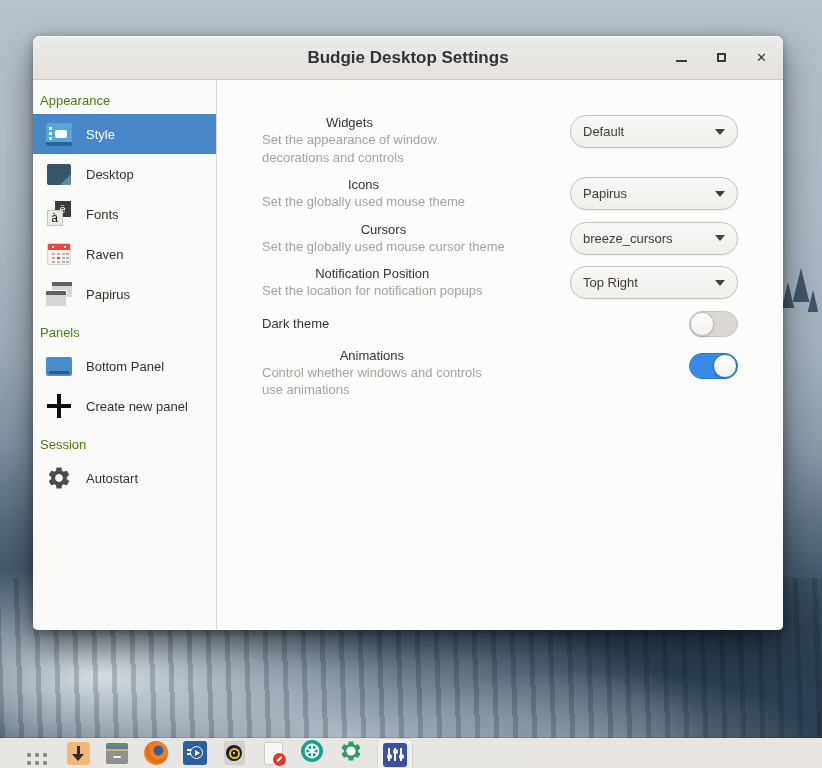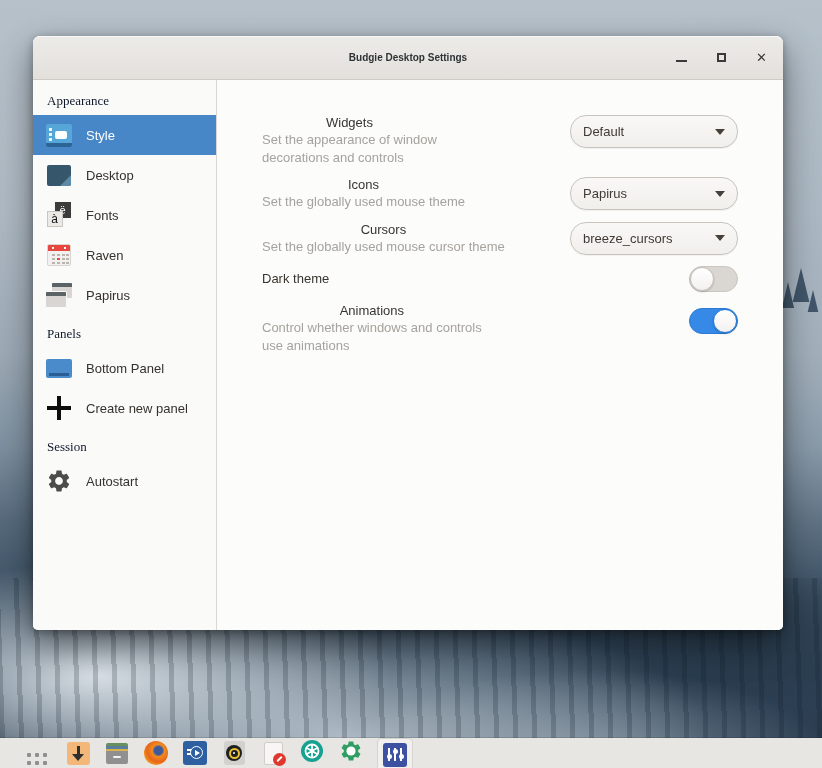--- a/index.html
+++ b/index.html
@@ -33,32 +33,32 @@
     box-shadow:0 14px 34px rgba(0,0,0,0.45), 0 2px 8px rgba(0,0,0,0.30);
     display:flex; flex-direction:column;
   }
   .titlebar {
     height:44px; flex:none; position:relative;
     background:linear-gradient(#edebe8,#e3e0dc);
     border-bottom:1px solid #cfcac4; border-radius:7px 7px 0 0;
     box-shadow:inset 0 1px 0 rgba(255,255,255,0.65);
     display:flex; align-items:center; justify-content:center;
   }
-  .title { font-size:10px; font-weight:bold; color:#2e3436; }
+  .title { font-size:17px; font-weight:bold; color:#2e3436; }
   .win-controls { position:absolute; right:14px; top:0; height:100%; display:flex; align-items:center; gap:25px; }
   .wbtn { width:15px; height:15px; display:flex; align-items:center; justify-content:center; cursor:default; }
   .glyph-min { width:11px; height:2px; background:#3a3a3a; margin-top:7px; }
   .glyph-max { width:9px; height:9px; border:2px solid #3a3a3a; }
   .glyph-close { font-size:13px; font-weight:bold; color:#3a3a3a; line-height:1; }
 
   .win-body { flex:1; display:flex; min-height:0; border-radius:0 0 5px 5px; overflow:hidden; }
 
   
   .sidebar { width:184px; flex:none; background:#fafaf9; border-right:1px solid #dad6d1; padding-top:2px; }
-  .side-header { padding:11px 14px 6px; font-size:13px; color:#0f172a;font-family:Liberation Serif, serif; }
+  .side-header { padding:11px 7px 6px; font-size:13px; color:#4d7c0f; }
   .side-item { height:40px; display:flex; align-items:center; padding-left:12px; gap:14px; font-size:13px; color:#35312c; cursor:default; }
   .side-item.selected { background:#4787c7; color:#ffffff; }
   .icbox { width:27px; height:27px; flex:none; display:flex; align-items:center; justify-content:center; position:relative; }
 
   
   .ic-style { width:26px; height:23px; background:#56a6d7; border-radius:2px; position:relative; }
   .ic-style .dots { position:absolute; left:3px; top:4px; width:3px; height:14px;
     background:repeating-linear-gradient(180deg,#eaf4fb 0 3px, rgba(0,0,0,0) 3px 5px); }
   .ic-style .pane { position:absolute; left:9px; top:7px; width:12px; height:8px; background:#fff; border-radius:2px; }
   .ic-style .strip { position:absolute; left:0; right:0; bottom:0; height:4px; background:#2c6496; border-radius:0 0 2px 2px; }
@@ -297,20 +297,30 @@
         <div class="row-text">
           <div class="row-title">Cursors</div>
           <div class="row-desc">Set the globally used mouse cursor theme</div>
         </div>
         <div class="dropdown">
           <span>breeze_cursors</span>
           <span class="dd-arrow"></span>
         </div>
       </div>
 
+      <div class="row">
+        <div class="row-text">
+          <div class="row-title">Notification Position</div>
+          <div class="row-desc">Set the location for notification popups</div>
+        </div>
+        <div class="dropdown">
+          <span>Top Right</span>
+          <span class="dd-arrow"></span>
+        </div>
+      </div>
 
       <div class="row center">
         <div class="row-text">
           <div class="row-title">Dark theme</div>
         </div>
         <div class="toggle off">
             <span class="knob"></span>
           </div>
       </div>
 

